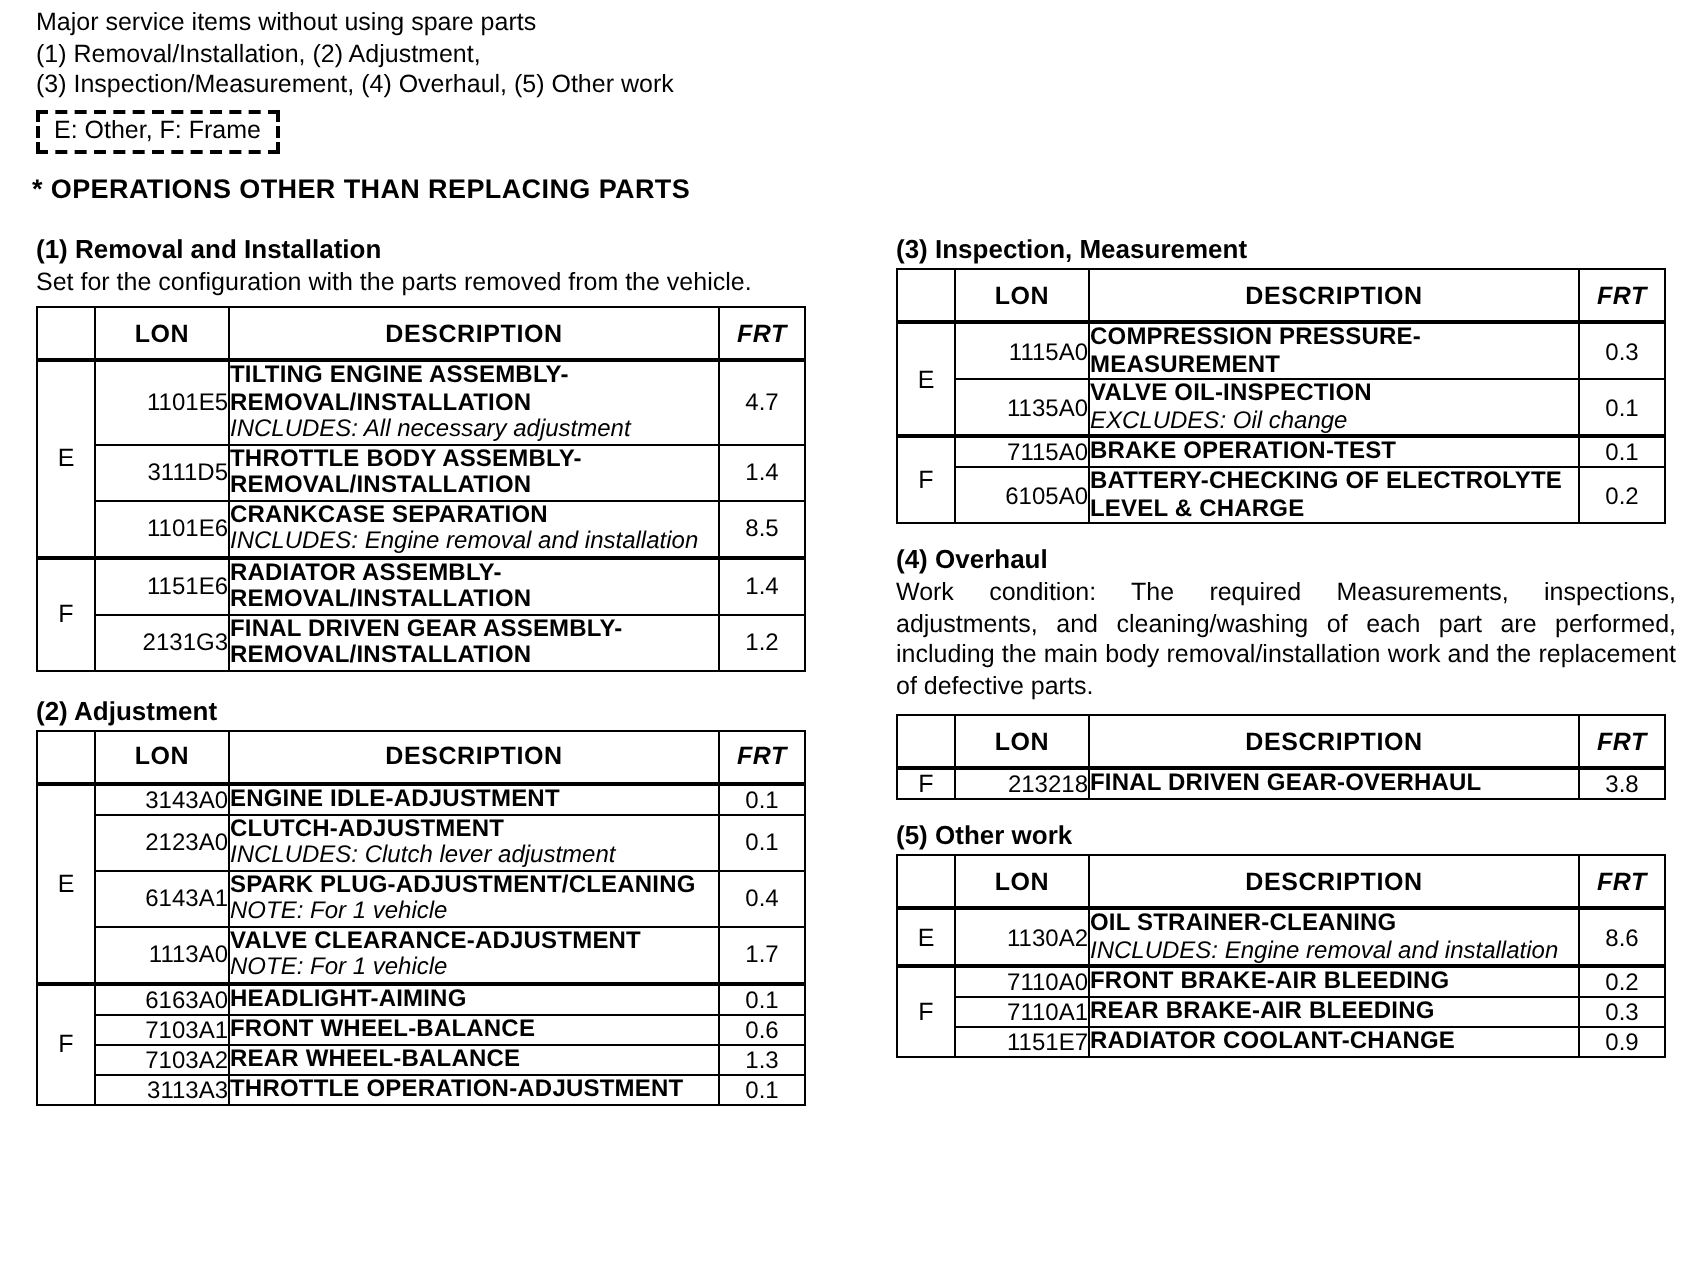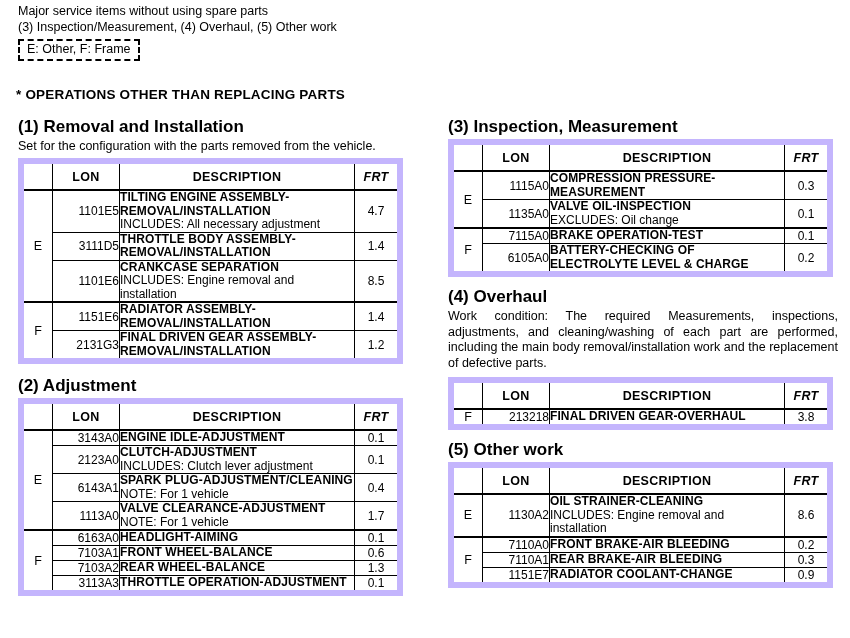--- a/index.html
+++ b/index.html
@@ -59,21 +59,21 @@
     width: 390px;
   }
   .col-right {
     position: absolute;
     left: 448px;
     top: 117px;
     width: 390px;
   }
 
   .sec-title {
-    font-size: 17px;
+    font-size: 13px;
     font-weight: bold;
     margin: 0 0 2px 0;
   }
   .sec-sub {
     font-size: 12.5px;
     margin: 0 0 4px 0;
     line-height: 15px;
   }
   .sec-para {
     font-size: 12.5px;
@@ -90,21 +90,21 @@
     width: 385px;
     table-layout: fixed;
     background: #fff;
   }
   table.frt td, table.frt th {
     border: 1px solid #000;
     padding: 0;
     vertical-align: middle;
   }
   table.frt {
-    border: 6px solid #c4b5fd;
+    border: 1px solid #c4b5fd;
   }
   th.h-ef   { width: 28px; }
   th.h-lon  { width: 66px; }
   th.h-desc { width: auto; }
   th.h-frt  { width: 42px; font-style: italic; }
 
   table.frt th {
     font-size: 12.5px;
     font-weight: bold;
     text-align: center;
@@ -131,39 +131,41 @@
     margin-top: 17px;
   }
   .d-main {
     font-weight: bold;
     line-height: 13.5px;
     letter-spacing: 0.1px;
   }
   .d-note {
     font-weight: normal;
     line-height: 13.5px;
+    font-style: italic;
   }
   
   tr.group-end > td, tr.group-end > th {
     border-bottom: 2px solid #000;
   }
   tr.head-row > th {
     border-bottom: 2px solid #000;
   }
   td.ef-cell {
     border-right: 2px solid #000;
   }
 </style>
 </head>
 <body>
 
 <div class="page">
 
   <div class="header">
     <div class="header-line">Major service items without using spare parts</div>
+    <div class="header-line">(1) Removal/Installation, (2) Adjustment,</div>
     <div class="header-line">(3) Inspection/Measurement, (4) Overhaul, (5) Other work</div>
     <div class="legend-box">E: Other, F: Frame</div>
   </div>
 
   <div class="ops-title">* OPERATIONS OTHER THAN REPLACING PARTS</div>
 
   <div class="col-left">
 
     <div class="sec-title">(1) Removal and Installation</div>
     <div class="sec-sub">Set for the configuration with the parts removed from the vehicle.</div>

